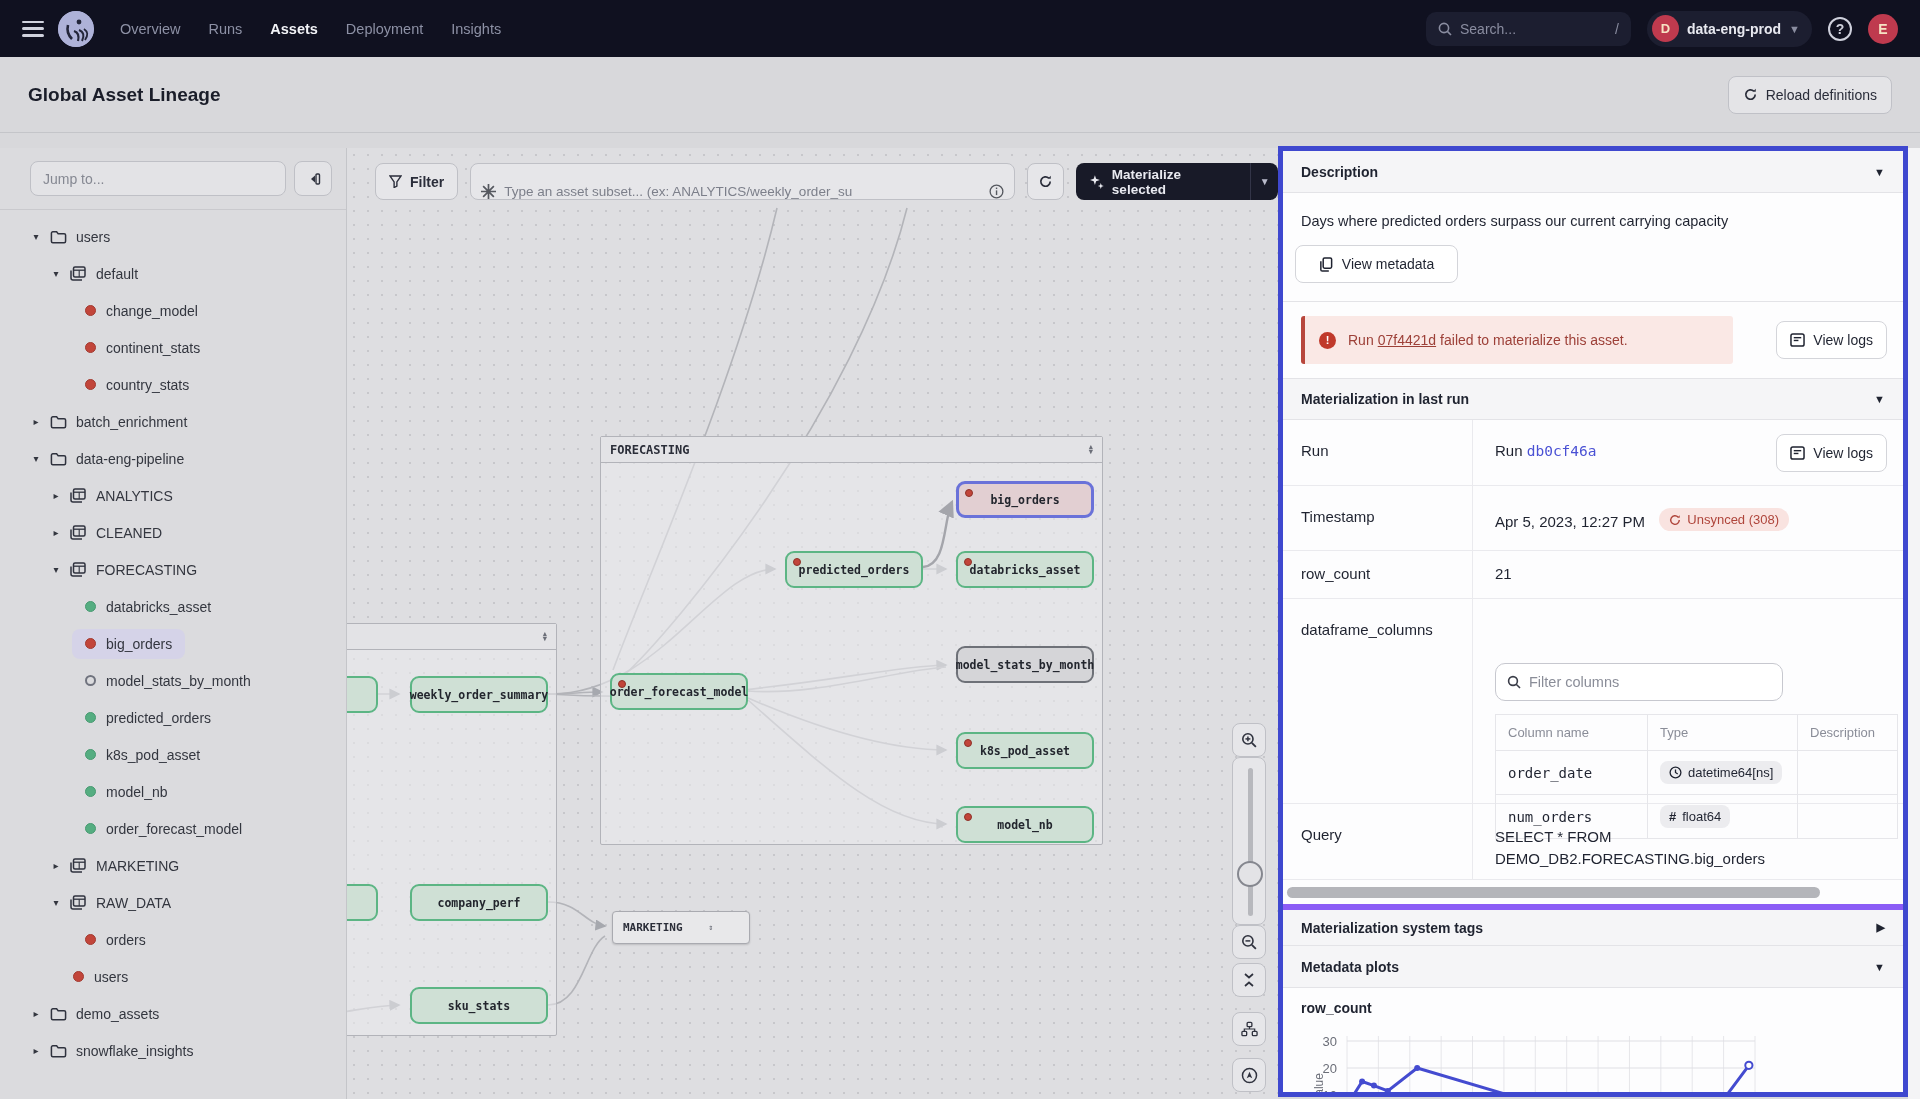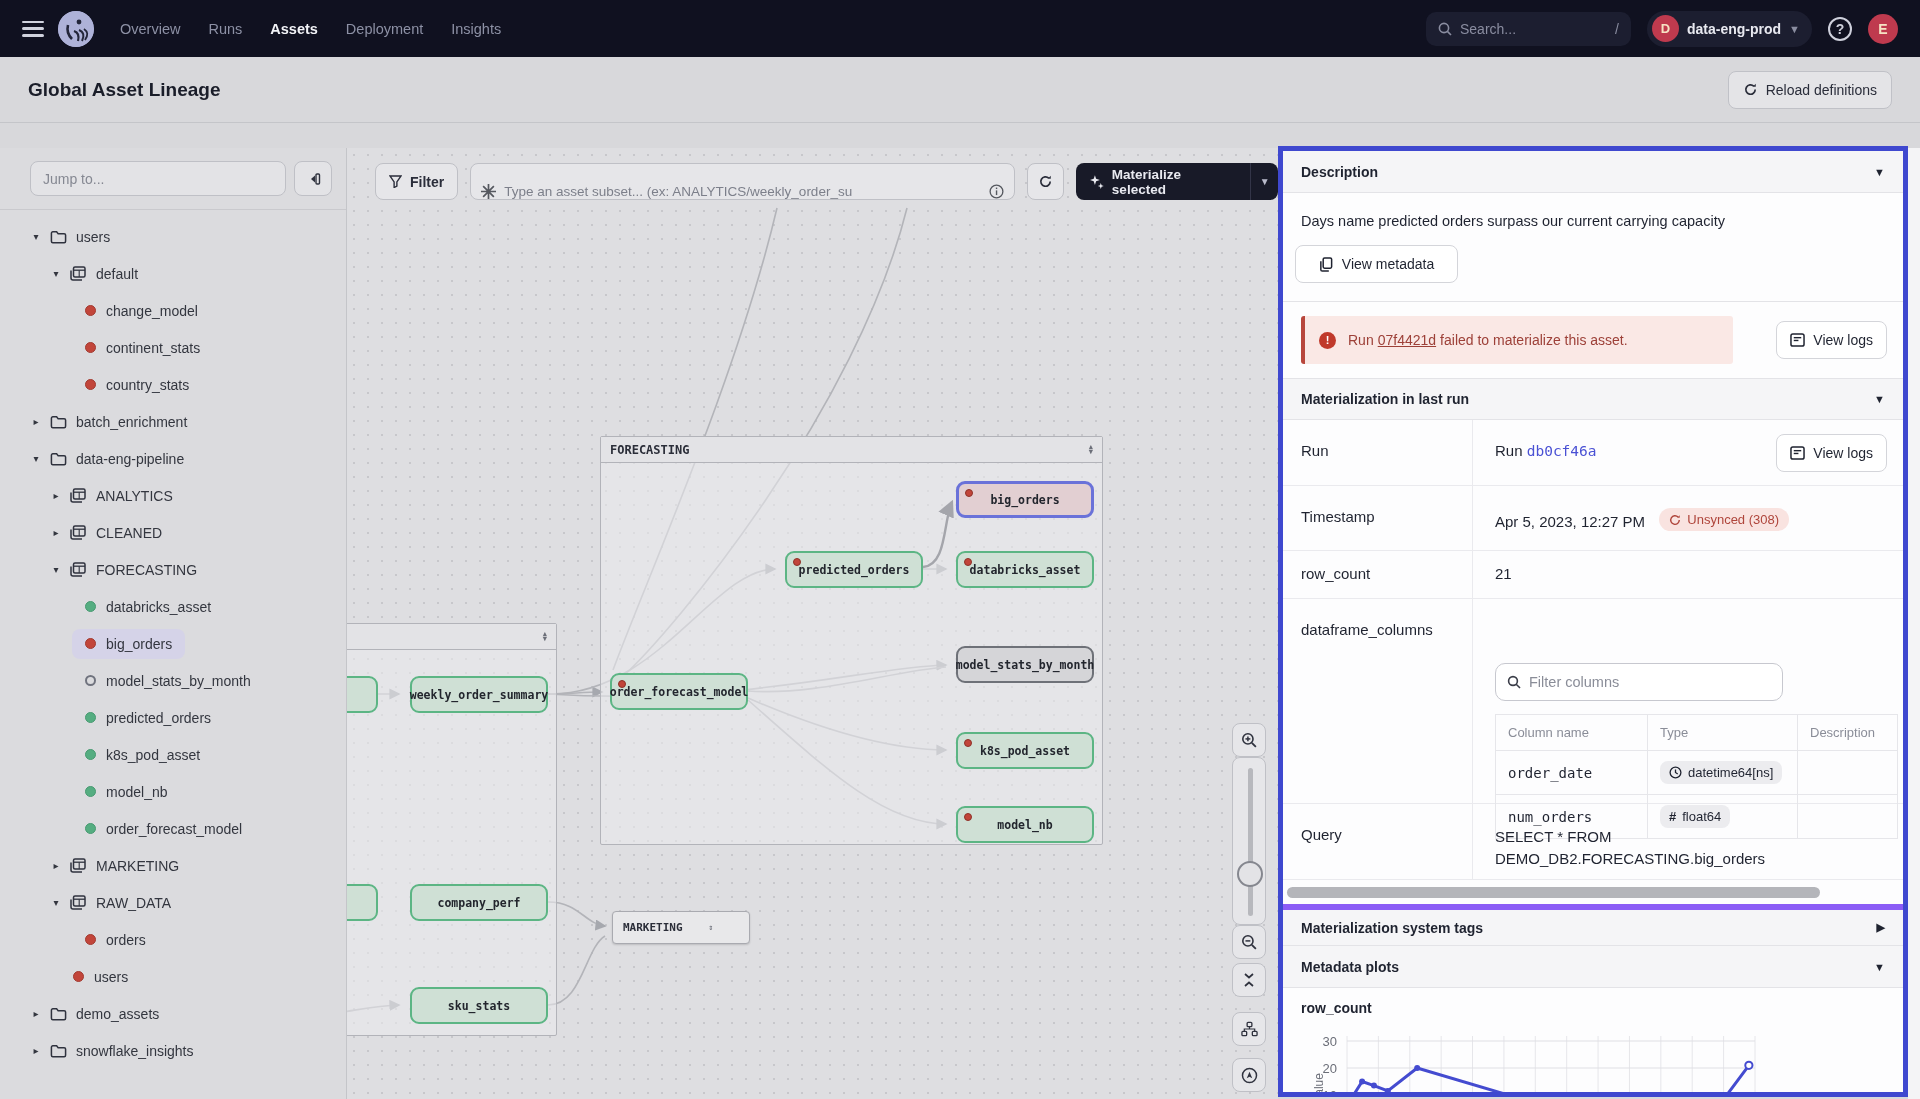--- a/index.html
+++ b/index.html
@@ -21,21 +21,21 @@
   .searchbox { width:205px; height:34px; background:#1c1e30; border-radius:10px; display:flex; align-items:center; padding:0 12px; gap:8px; color:#8a8da0; font-size:14px; }
   .searchbox .slash { margin-left:auto; }
   .deploy-pill { height:36px; background:#1c1e30; border-radius:18px; display:flex; align-items:center; gap:8px; padding:0 12px 0 5px; cursor:pointer; }
   .deploy-badge { width:27px; height:27px; border-radius:50%; background:#bf3a4e; color:#f6e3c4; font-size:13px; font-weight:bold; display:flex; align-items:center; justify-content:center; }
   .deploy-name { color:#e8e9f0; font-size:14px; font-weight:600; }
   .deploy-caret { color:#8a8da0; font-size:11px; }
   .help-icon { width:24px; height:24px; border:2px solid #cfd1dc; border-radius:50%; color:#cfd1dc; font-size:14px; font-weight:bold; display:flex; align-items:center; justify-content:center; cursor:pointer; }
   .avatar { width:30px; height:30px; border-radius:50%; background:#bf3a4e; color:#f6e3c4; font-weight:bold; font-size:14px; display:flex; align-items:center; justify-content:center; cursor:pointer; margin-right:6px; }
 
   
-  .page-head { position:absolute; left:0; top:57px; width:1920px; height:66px; background:#d8d8db; border-bottom:1px solid #c4c5c9; display:flex; align-items:center; padding:0 28px; z-index:5; }
+  .page-head { position:absolute; left:0; top:57px; width:1920px; height:76px; background:#d8d8db; border-bottom:1px solid #c4c5c9; display:flex; align-items:center; padding:0 28px; z-index:5; }
   .page-title { font-size:19px; font-weight:bold; color:#1a1d29; }
   .reload-btn { margin-left:auto; height:38px; background:#e4e4e7; border:1px solid #c0c1c7; border-radius:8px; display:flex; align-items:center; gap:8px; padding:0 14px; font-size:14px; color:#2a2d3a; cursor:pointer; }
 
   
   .sidebar { position:absolute; left:0; top:148px; width:347px; bottom:0; background:#dbdbde; border-right:1px solid #c4c5c9; z-index:4; }
   .sidebar-top { height:62px; display:flex; align-items:center; gap:8px; padding:0 14px 0 30px; border-bottom:1px solid #c9c9cd; }
   .jump-input { flex:1; height:35px; background:#e3e3e6; border:1px solid #bfc0c6; border-radius:8px; padding:0 12px; font-size:14px; color:#858892; display:flex; align-items:center; }
   .collapse-btn { width:38px; height:35px; background:#e3e3e6; border:1px solid #bfc0c6; border-radius:8px; display:flex; align-items:center; justify-content:center; cursor:pointer; color:#2f323e; }
   .tree { padding-top:8px; }
   .trow { height:37px; display:flex; align-items:center; font-size:14px; color:#33363f; cursor:pointer; }
@@ -549,21 +549,21 @@
     </div>
   </div>
 
   <div class="rpanel-strip"></div>
   <div class="rpanel">
 
     <div class="sec-head">
       <span>Description</span>
       <span class="chev">▼</span>
     </div>
-    <div class="desc-text">Days name predicted orders surpass our current carrying capacity</div>
+    <div class="desc-text">Days where predicted orders surpass our current carrying capacity</div>
     <div class="meta-btn">
       <svg width="14" height="15" viewBox="0 0 14 16">
           <rect x="4" y="1" width="9" height="11" rx="1.5" stroke="#1f2330" stroke-width="1.6" fill="none"></rect>
           <path d="M1.5 4.5 v9 a1.5 1.5 0 0 0 1.5 1.5 h7" stroke="#1f2330" stroke-width="1.6" fill="none"></path>
         </svg>
       <span>View metadata</span>
     </div>
     <div class="divider"></div>
 
     <div class="alert-row">

